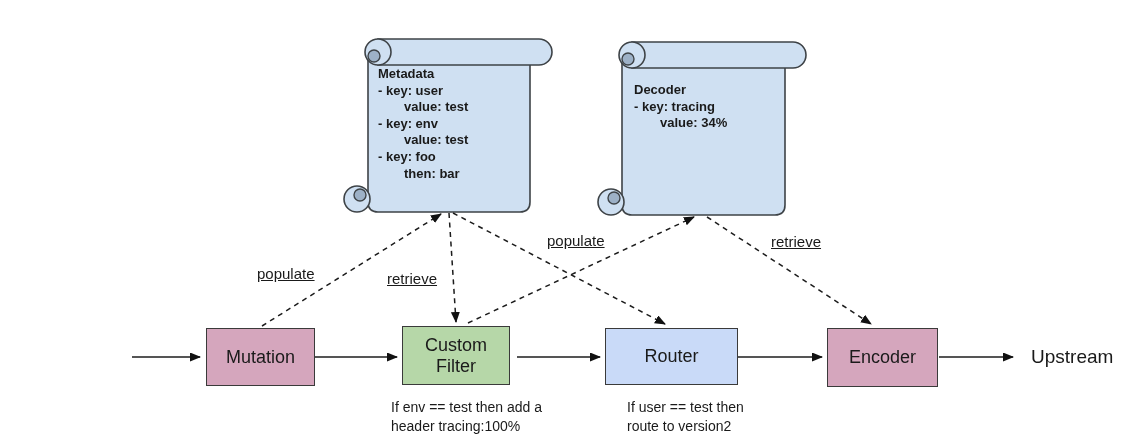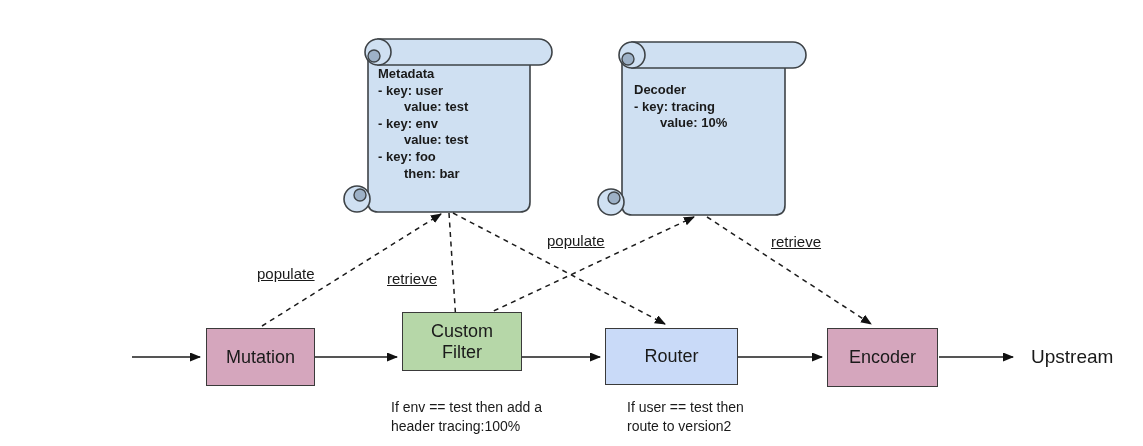--- a/index.html
+++ b/index.html
@@ -12,21 +12,21 @@
   
   .node{
     position:absolute;display:flex;align-items:center;justify-content:center;
     text-align:center;font-size:18px;line-height:1.15;
     border:1.8px solid #3a3a3a;box-sizing:border-box;
   }
   .node.pink{background:#d5a6bd;}
   .node.green{background:#b6d7a8;}
   .node.blue{background:#c9daf8;}
   #node-decoder{left:206px;top:328px;width:109px;height:58px;}
-  #node-custom-filter{left:402px;top:312px;width:120px;height:59px;padding:0 6px;}
+  #node-custom-filter{left:402px;top:326px;width:108px;height:59px;padding:0 6px;}
   #node-router{left:605px;top:328px;width:133px;height:57px;}
   #node-encoder{left:827px;top:328px;width:111px;height:59px;}
 
   
   .endpoint{position:absolute;font-size:19px;line-height:22px;}
   #endpoint-downstream{left:6px;top:346px;}
   #endpoint-upstream{left:1031px;top:346px;}
 
   
   .edge-label{position:absolute;font-size:15px;line-height:19px;text-decoration:underline;}
@@ -109,21 +109,21 @@
     <div class="sv">value: test</div>
     <div class="sk">- key: env</div>
     <div class="sv">value: test</div>
     <div class="sk">- key: foo</div>
     <div class="sv">then: bar</div>
   </div>
 
   <div class="scroll-text" id="mutation-text">
     <div>Decoder</div>
     <div class="sk">- key: tracing</div>
-    <div class="sv">value: 10%</div>
+    <div class="sv">value: 34%</div>
   </div>
 
   <div class="edge-label" id="edge-label-populate-1">populate</div>
   <div class="edge-label" id="edge-label-retrieve-1">retrieve</div>
   <div class="edge-label" id="edge-label-populate-2">populate</div>
   <div class="edge-label" id="edge-label-retrieve-2">retrieve</div>
 
   <div class="caption" id="caption-custom-filter">If env == test then add a header tracing:100%</div>
   <div class="caption" id="caption-router">If user == test then route to version2</div>
 

